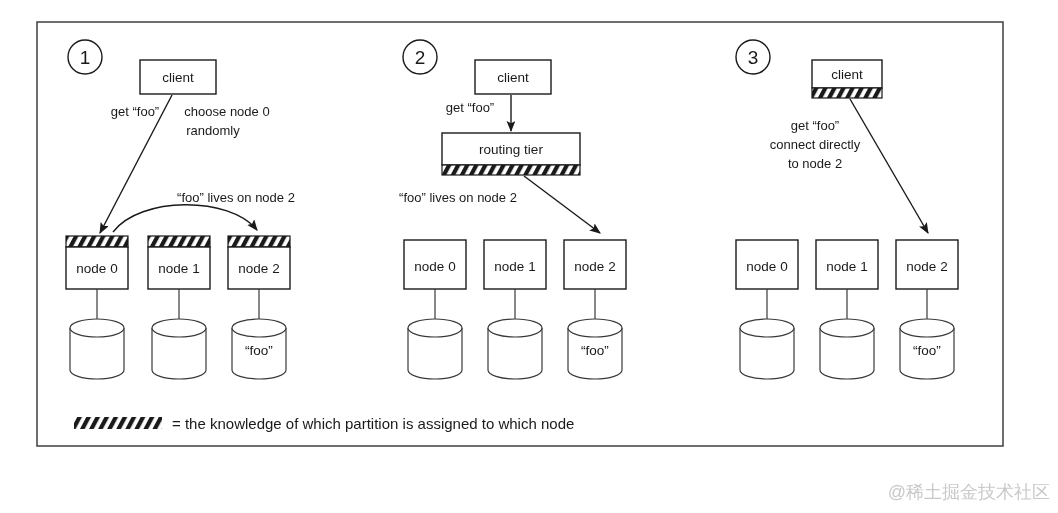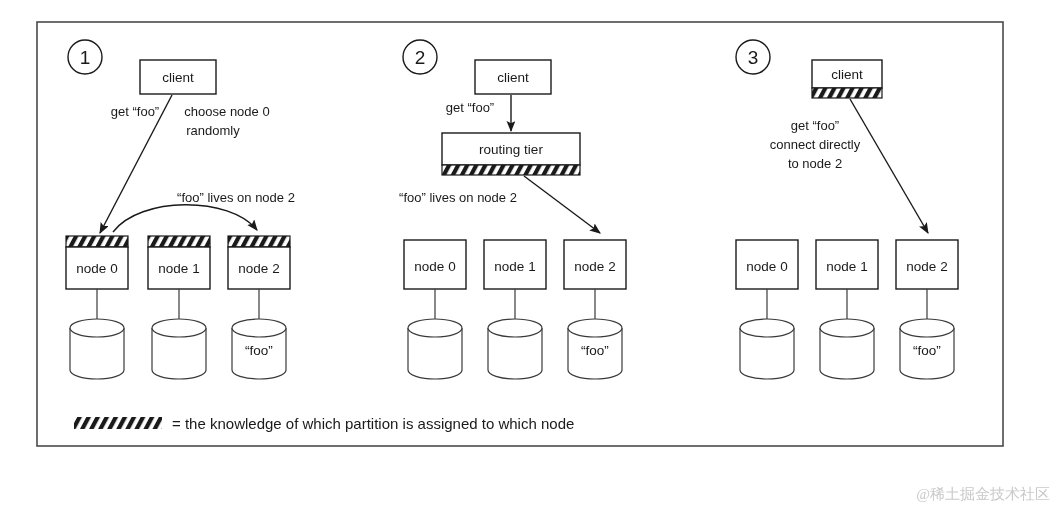--- a/index.html
+++ b/index.html
@@ -53,22 +53,22 @@
     font-family: "Liberation Serif", serif;
     font-style: italic;
     font-size: 21px;
     color: #151515;
     white-space: nowrap;
   }
   .watermark {
     position: absolute;
     right: 8px;
     bottom: 9px;
-    font-family: Liberation Serif, serif;
-    font-size: 15px;
+    font-family: Liberation Sans, sans-serif;
+    font-size: 18px;
     color: #c9c9c9;
     white-space: nowrap;
     margin-top: 32px;
   }
   .stroke {
     fill: none;
     stroke: #1a1a1a;
     stroke-width: 1.4;
   }
   .stroke-thin {

